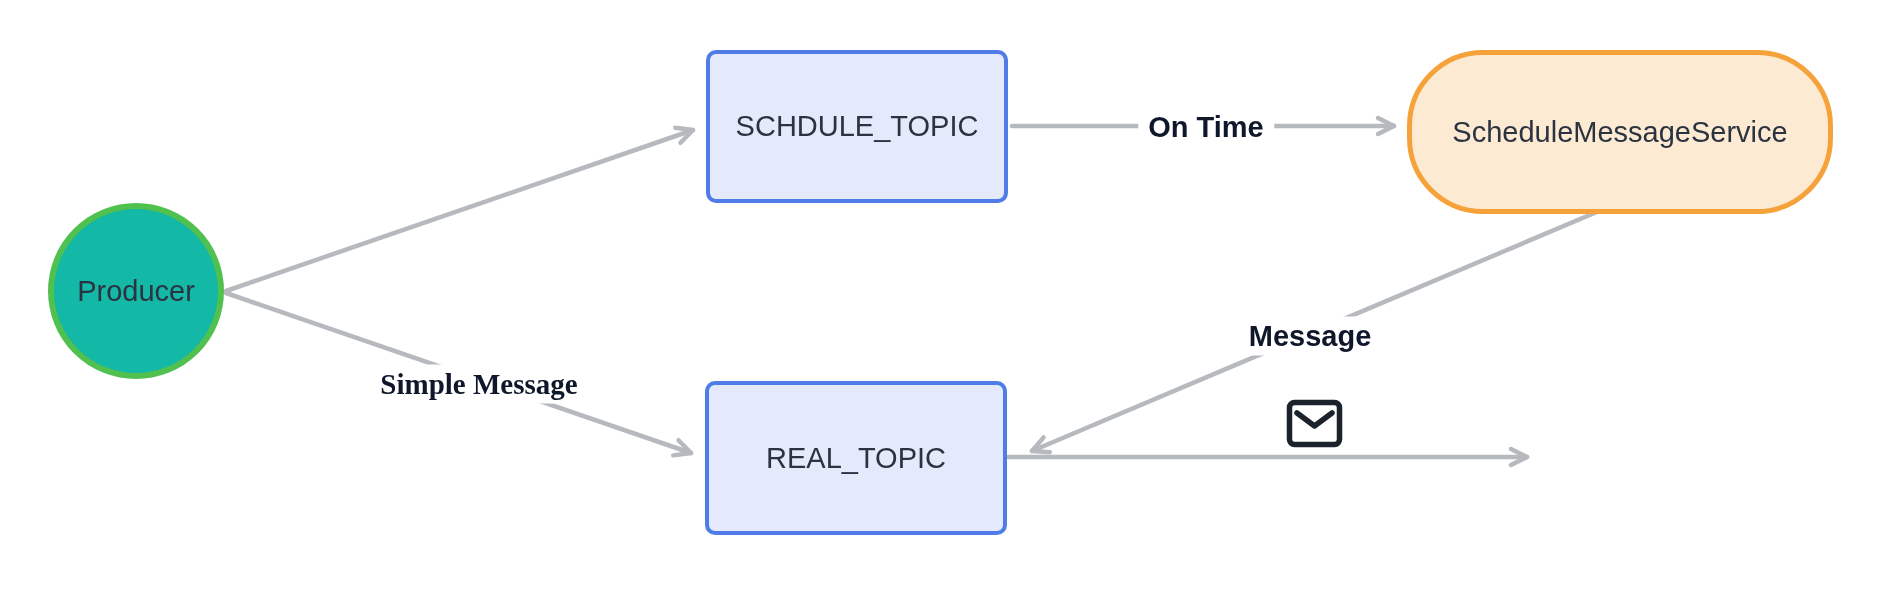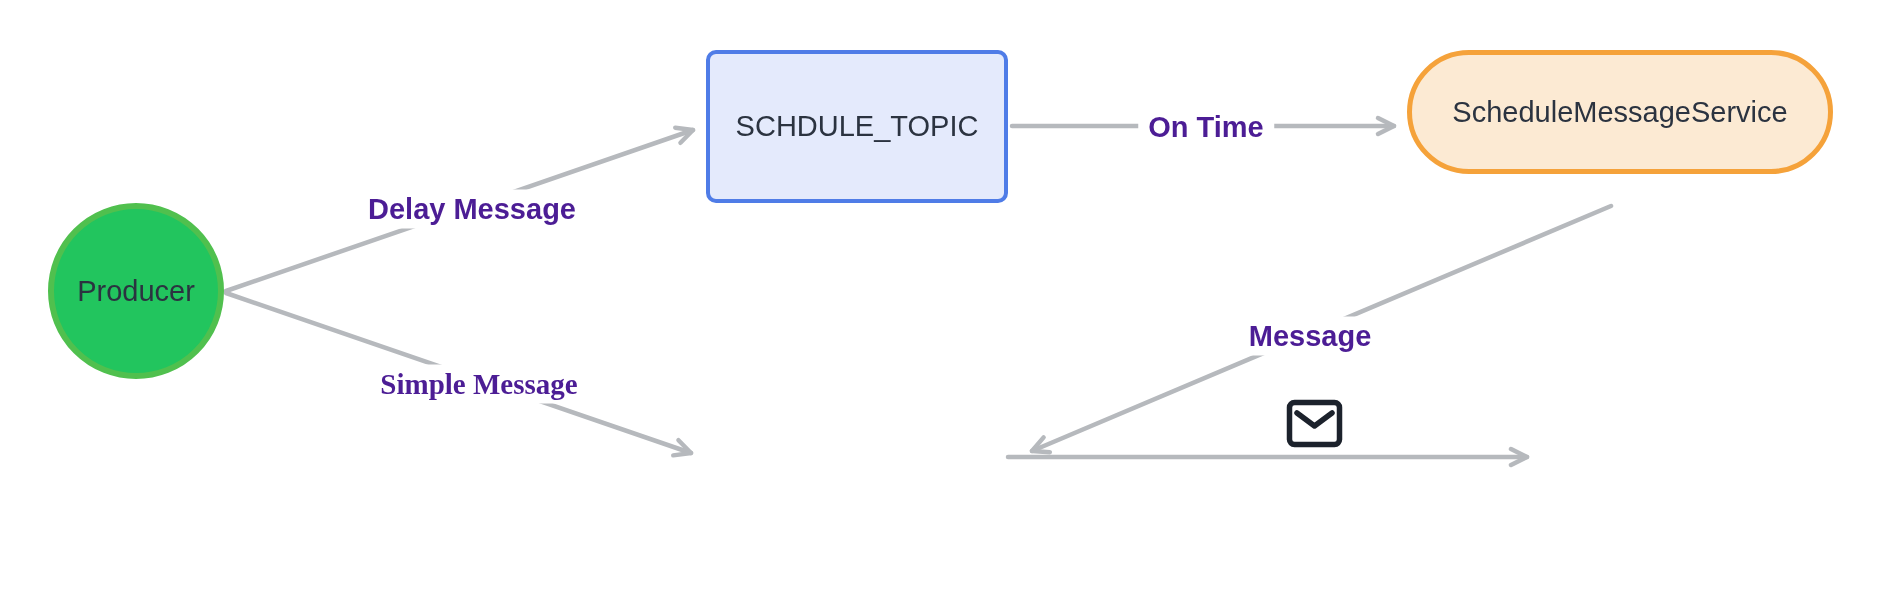--- a/index.html
+++ b/index.html
@@ -23,52 +23,52 @@
     align-items: center;
     justify-content: center;
     box-sizing: border-box;
     font-size: 29px;
     color: #2b3340;
     z-index: 2;
     white-space: nowrap;
   }
   .node-circle {
     border-radius: 50%;
-    background: #22c55e;
+    background: #14b8a6;
     border: 6px solid #50c04e;
   }
   .node-rect {
     background: #e4eafc;
     border: 4px solid #4f7ce7;
     border-radius: 10px;
   }
   .node-stadium {
     background: #fcead3;
     border: 5px solid #f5a23a;
     border-radius: 76px;
   }
   .edge-label {
     position: absolute;
     transform: translate(-50%, -50%);
     background: #ffffff;
     padding: 3px 10px;
     font-size: 29px;
     font-weight: bold;
-    color: #4c1d95;
+    color: #0f172a;
     z-index: 3;
     white-space: nowrap;
   }
   .edge-icon {
     position: absolute;
     z-index: 3;
   }
   #node-producer  { left: 48px;   top: 203px; width: 176px; height: 176px; }
   #node-schdule   { left: 706px;  top: 50px;  width: 302px; height: 153px; }
   #node-real      { left: 705px;  top: 381px; width: 302px; height: 154px; }
-  #node-sms       { left: 1407px; top: 50px;  width: 426px; height: 124px; }
+  #node-sms       { left: 1407px; top: 50px;  width: 426px; height: 164px; }
   #node-consumer  { left: 1544px; top: 371px; width: 176px; height: 176px; }
   #label-delay    { left: 472px;  top: 209px; }
   #label-simple   { left: 479px;  top: 384px; font-family: Liberation Serif, serif; }
   #label-ontime   { left: 1206px; top: 127px; }
   #label-message  { left: 1310px; top: 336px; text-align: right; }
   #icon-envelope  { left: 1286px; top: 399px; width: 57px; height: 49px; }
 </style>
 </head>
 <body>
 
@@ -92,23 +92,25 @@
   </div>
 
   <div class="node node-rect" id="node-schdule">
     <span>SCHDULE_TOPIC</span>
   </div>
 
   <div class="node node-stadium" id="node-sms">
     <span>ScheduleMessageService</span>
   </div>
 
+  <div class="node node-rect" id="node-real">
+    <span>REAL_TOPIC</span>
+  </div>
 
 
-  <div class="edge-label" id="label-delay">Delay Message</div>
 
   <div class="edge-label" id="label-simple">Simple Message</div>
 
   <div class="edge-label" id="label-ontime">On Time</div>
 
   <div class="edge-label" id="label-message">Message</div>
 
   <svg class="edge-icon" id="icon-envelope" viewBox="0 0 57 49">
     <rect x="3.5" y="3.5" width="50" height="42" rx="5" fill="#ffffff" stroke="#1c222c" stroke-width="5.5"></rect>
     <path d="M11,14 L28.5,27 L46,14" fill="none" stroke="#1c222c" stroke-width="5.5" stroke-linecap="round" stroke-linejoin="round"></path>

